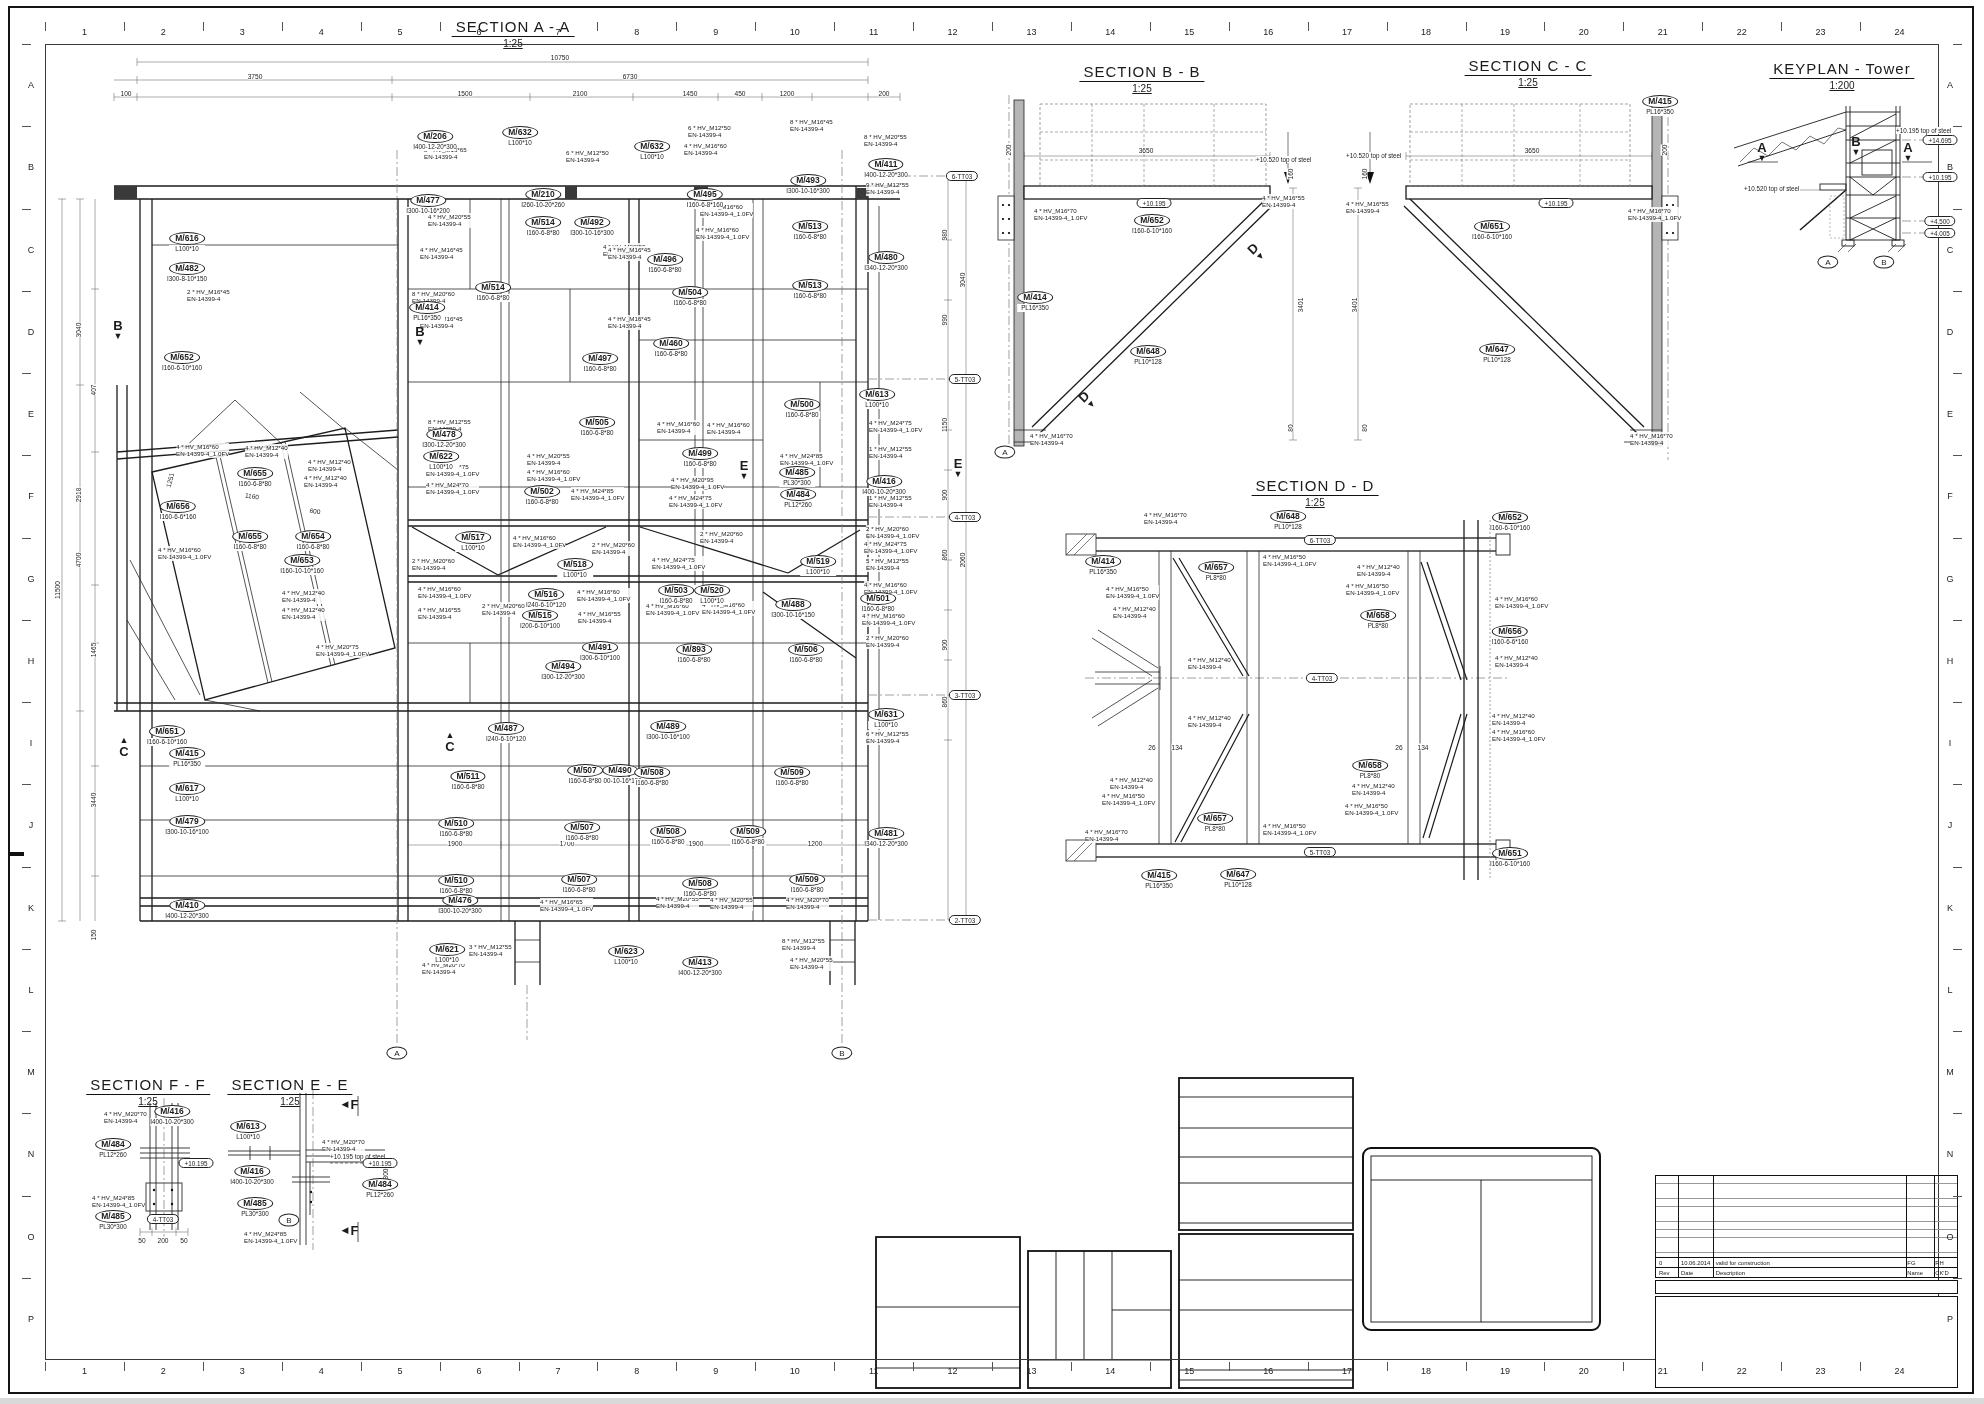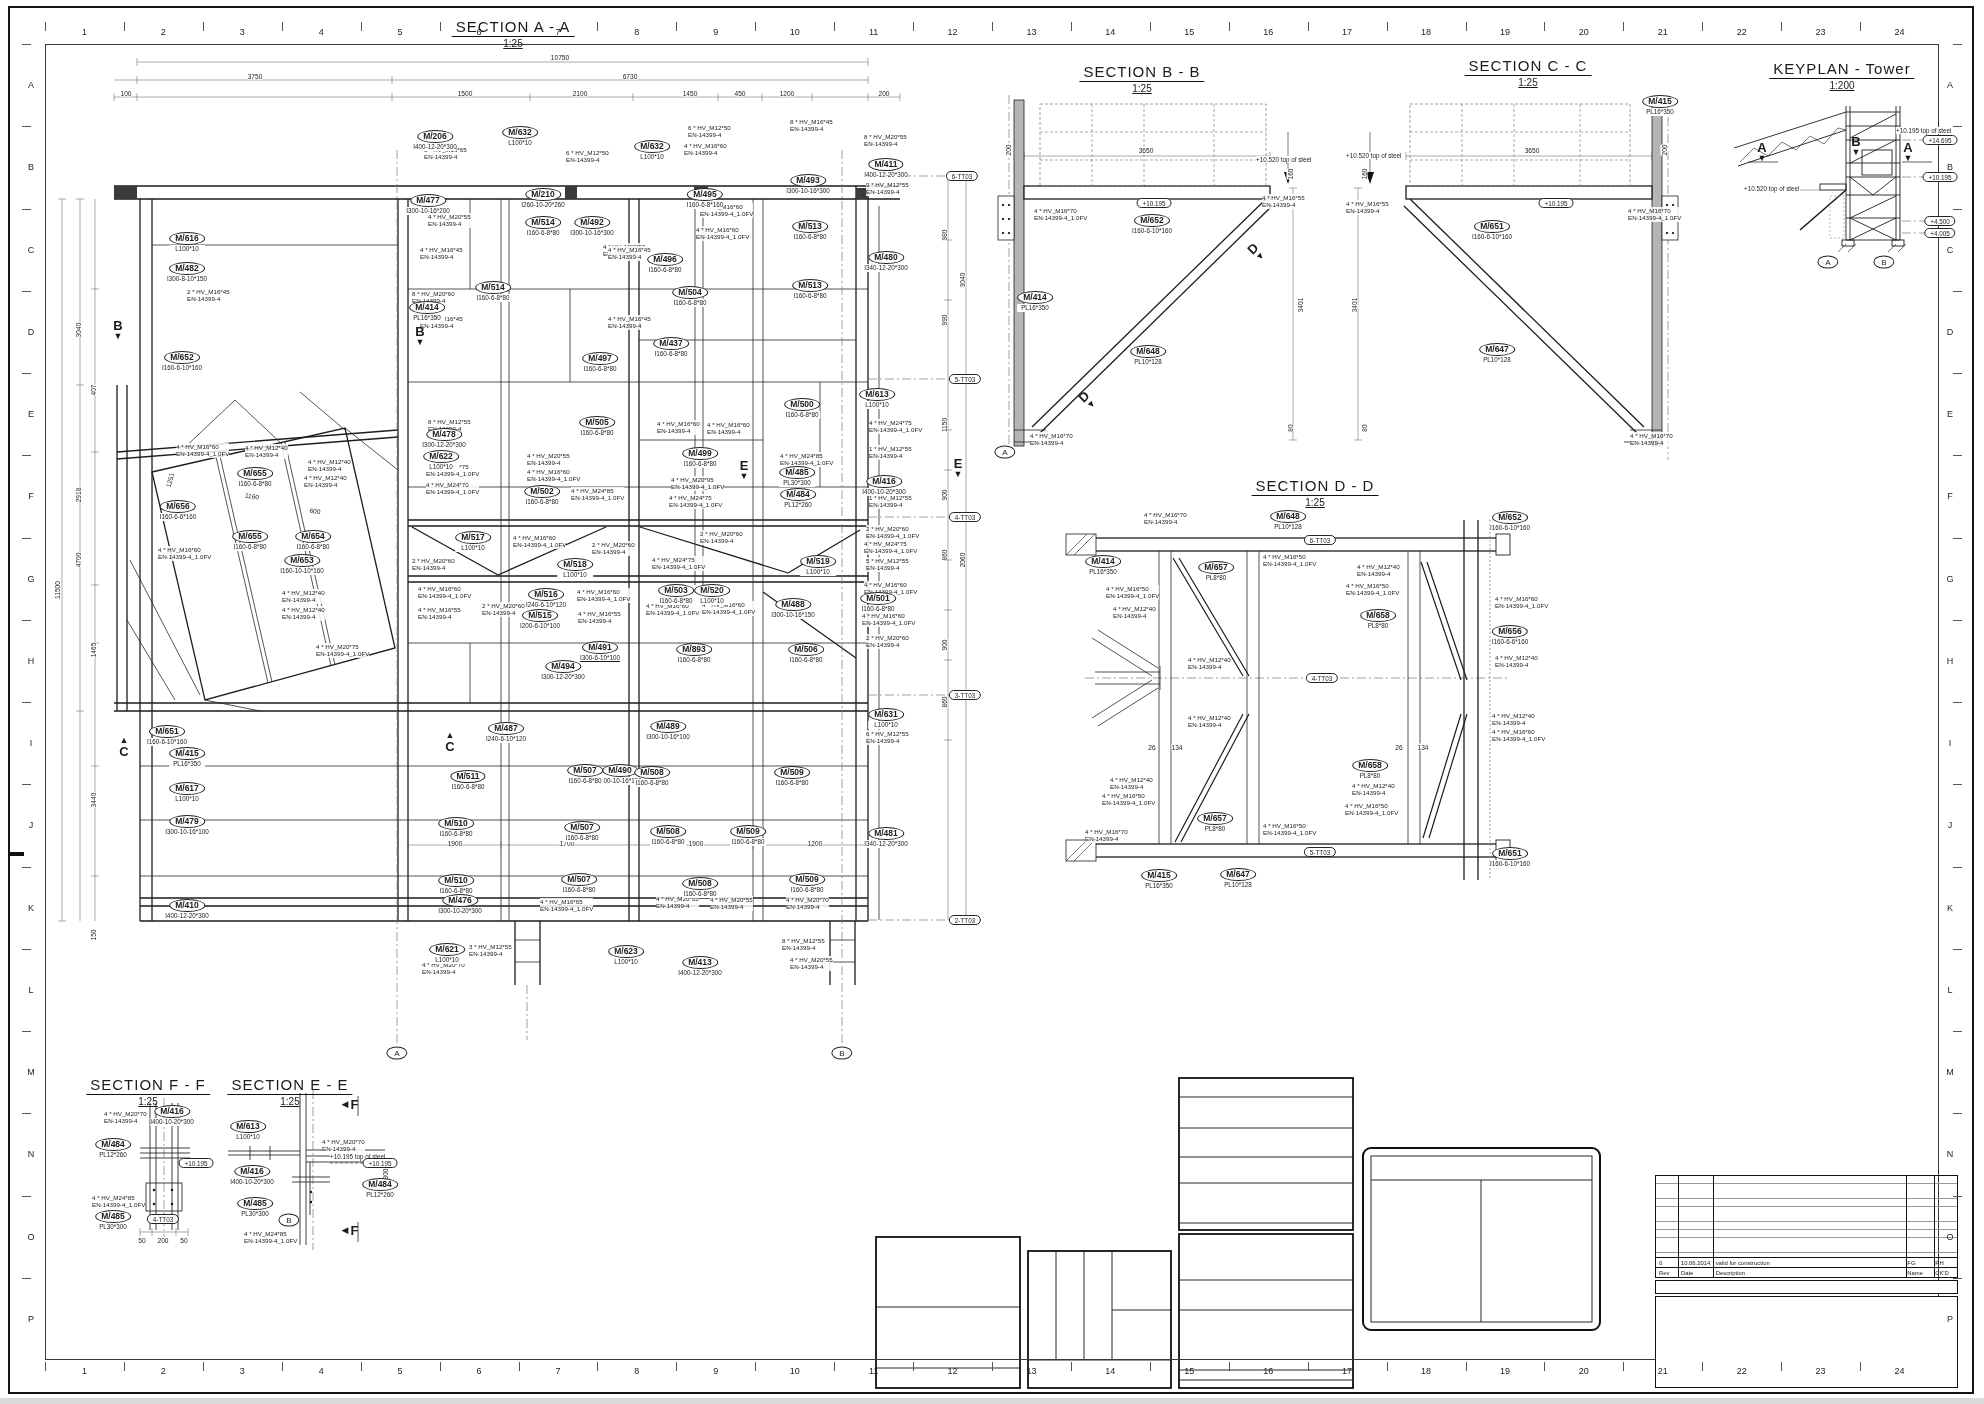--- a/index.html
+++ b/index.html
@@ -261,21 +261,21 @@
       <div class="bubble-wrap" style="left: 665px; top: 255px;"><span class="bubble">M/496</span>
      <div class="bubble-sub">I160-6-8*80</div></div>
       <div class="bubble-wrap" style="left: 690px; top: 288px;"><span class="bubble">M/504</span>
      <div class="bubble-sub">I160-6-8*80</div></div>
       <div class="bubble-wrap" style="left: 493px; top: 283px;"><span class="bubble">M/514</span>
      <div class="bubble-sub">I160-6-8*80</div></div>
       <div class="bubble-wrap" style="left: 810px; top: 222px;"><span class="bubble">M/513</span>
      <div class="bubble-sub">I160-6-8*80</div></div>
       <div class="bubble-wrap" style="left: 600px; top: 354px;"><span class="bubble">M/497</span>
      <div class="bubble-sub">I160-6-8*80</div></div>
-      <div class="bubble-wrap" style="left: 671px; top: 339px;"><span class="bubble">M/437</span>
+      <div class="bubble-wrap" style="left: 671px; top: 339px;"><span class="bubble">M/460</span>
      <div class="bubble-sub">I160-6-8*80</div></div>
       <div class="bubble-wrap" style="left: 810px; top: 281px;"><span class="bubble">M/513</span>
      <div class="bubble-sub">I160-6-8*80</div></div>
       <div class="bubble-wrap" style="left: 802px; top: 400px;"><span class="bubble">M/500</span>
      <div class="bubble-sub">I160-6-8*80</div></div>
       <div class="bubble-wrap" style="left: 597px; top: 418px;"><span class="bubble">M/505</span>
      <div class="bubble-sub">I160-6-8*80</div></div>
       <div class="bubble-wrap" style="left: 444px; top: 430px;"><span class="bubble">M/478</span>
      <div class="bubble-sub">I300-12-20*300</div></div>
       <div class="bubble-wrap" style="left: 441px; top: 452px;"><span class="bubble">M/622</span>
@@ -303,21 +303,21 @@
       <div class="bubble-wrap" style="left: 818px; top: 557px;"><span class="bubble">M/519</span>
      <div class="bubble-sub">L100*10</div></div>
       <div class="bubble-wrap" style="left: 546px; top: 590px;"><span class="bubble">M/516</span>
      <div class="bubble-sub">I240-6-10*120</div></div>
       <div class="bubble-wrap" style="left: 540px; top: 611px;"><span class="bubble">M/515</span>
      <div class="bubble-sub">I200-6-10*100</div></div>
       <div class="bubble-wrap" style="left: 878px; top: 594px;"><span class="bubble">M/501</span>
      <div class="bubble-sub">I160-6-8*80</div></div>
       <div class="bubble-wrap" style="left: 793px; top: 600px;"><span class="bubble">M/488</span>
      <div class="bubble-sub">I300-10-16*150</div></div>
-      <div class="bubble-wrap" style="left: 600px; top: 643px; text-decoration: underline;"><span class="bubble">M/491</span>
+      <div class="bubble-wrap" style="left: 600px; top: 643px;"><span class="bubble">M/491</span>
      <div class="bubble-sub">I300-6-10*100</div></div>
       <div class="bubble-wrap" style="left: 563px; top: 662px;"><span class="bubble">M/494</span>
      <div class="bubble-sub">I300-12-20*300</div></div>
       <div class="bubble-wrap" style="left: 694px; top: 645px;"><span class="bubble">M/893</span>
      <div class="bubble-sub">I160-6-8*80</div></div>
       <div class="bubble-wrap" style="left: 806px; top: 645px;"><span class="bubble">M/506</span>
      <div class="bubble-sub">I160-6-8*80</div></div>
       <div class="bubble-wrap" style="left: 886px; top: 710px;"><span class="bubble">M/631</span>
      <div class="bubble-sub">L100*10</div></div>
       <div class="bubble-wrap" style="left: 506px; top: 724px;"><span class="bubble">M/487</span>

